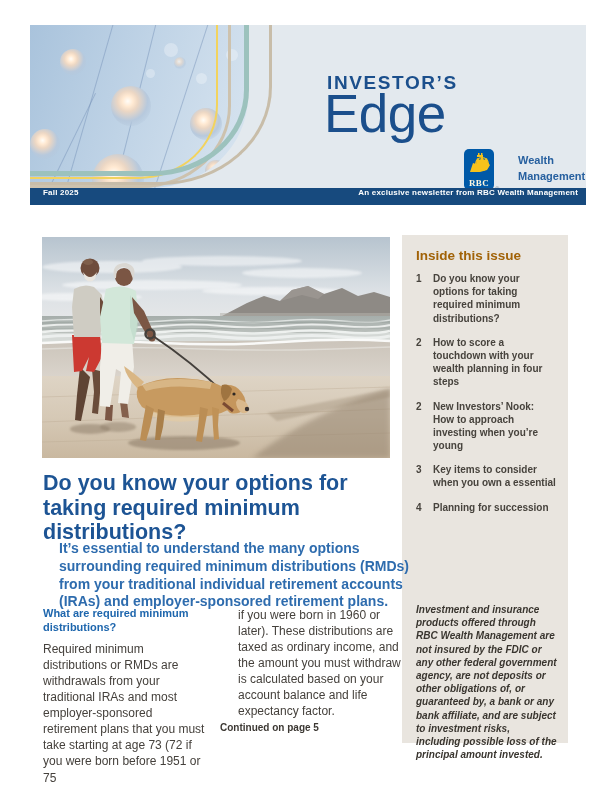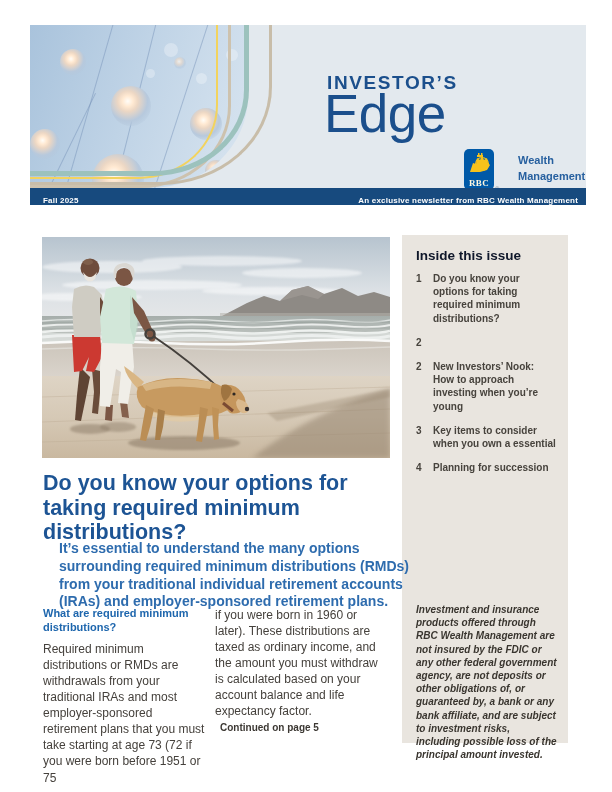--- a/index.html
+++ b/index.html
@@ -52,55 +52,55 @@
   .registered { position:absolute; left:31px; top:37px; font-size:6px; color:#6b7886; }
   .brand-text {
     position:absolute; left:54px; top:3px;
     font-size:11px; font-weight:600; color:#27609f; line-height:16px;
   }
 
   
   .issue-bar {
     position:absolute; left:30px; top:188px; width:556px; height:17px;
     background:#174a7e; color:#ffffff;
-    display:flex; justify-content:space-between; align-items:flex-end;
+    display:flex; justify-content:space-between; align-items:flex-start;
     padding:0 8px 0 13px; box-sizing:border-box;
     font-size:8px; font-weight:700; letter-spacing:.2px;
   }
 
   
   .beach-photo { position:absolute; left:42px; top:237px; width:348px; height:221px; }
   .beach-photo svg { display:block; }
 
   
   .sidebar {
     position:absolute; left:402px; top:235px; width:166px; height:508px;
     background:#e9e5df; box-sizing:border-box; padding:13px 12px 12px 14px;
   }
-  .sidebar-heading { font-size:13.5px; font-weight:700; color:#0f172a; margin:0 0 9px 0; }
+  .sidebar-heading { font-size:13.5px; font-weight:700; color:#a16207; margin:0 0 9px 0; }
   .toc-item { display:flex; margin-bottom:11px; font-size:10px; font-weight:600; color:#47433d; line-height:1.32; }
   .toc-num { width:17px; flex:none; }
   .toc-label { flex:1; }
   .disclaimer {
     position:absolute; left:14px; right:11px; top:368px;
     font-size:10px; font-weight:700; color:#39352f; line-height:1.32;font-style:italic;
   }
 
   
   .headline {
     position:absolute; left:43px; top:471px; width:358px;
     font-size:21.5px; line-height:1.15; font-weight:600; color:#1d5494; margin:0;
   }
   .intro {
     position:absolute; left:43px; top:524px; width:356px;
     font-size:14px; line-height:1.27; font-weight:600; color:#2e6cae; margin:16px;
   }
   .columns {
     position:absolute; left:43px; top:607px; width:344px;
-    display:grid; grid-template-columns:165px 165px; column-gap:7px;
+    display:grid; grid-template-columns:165px 165px; column-gap:30px;
   }
   .subhead { font-size:11px; font-weight:700; color:#1e66ad; line-height:1.27; margin:0 0 6px 0; }
   .body-text { font-size:12px; line-height:1.34; color:#45413c; margin:0; }
   .continued {
     position:absolute; left:220px; top:722px; width:164px; text-align:left;
     font-size:10px; font-weight:700; color:#3c3833;
   }
 </style>
 </head>
 <body>
@@ -274,20 +274,21 @@
 
   <div class="sidebar">
     <div class="sidebar-heading">Inside this issue</div>
 
     <div class="toc-item">
       <span class="toc-num">1</span>
       <span class="toc-label">Do you know your options for taking required minimum distributions?</span>
     </div>
     <div class="toc-item">
       <span class="toc-num">2</span>
+      <span class="toc-label">How to score a touchdown with your wealth planning in four steps</span>
     </div>
     <div class="toc-item">
       <span class="toc-num">2</span>
       <span class="toc-label">New Investors’ Nook: How to approach investing when you’re young</span>
     </div>
     <div class="toc-item">
       <span class="toc-num">3</span>
       <span class="toc-label">Key items to consider when you own a essential</span>
     </div>
     <div class="toc-item">

